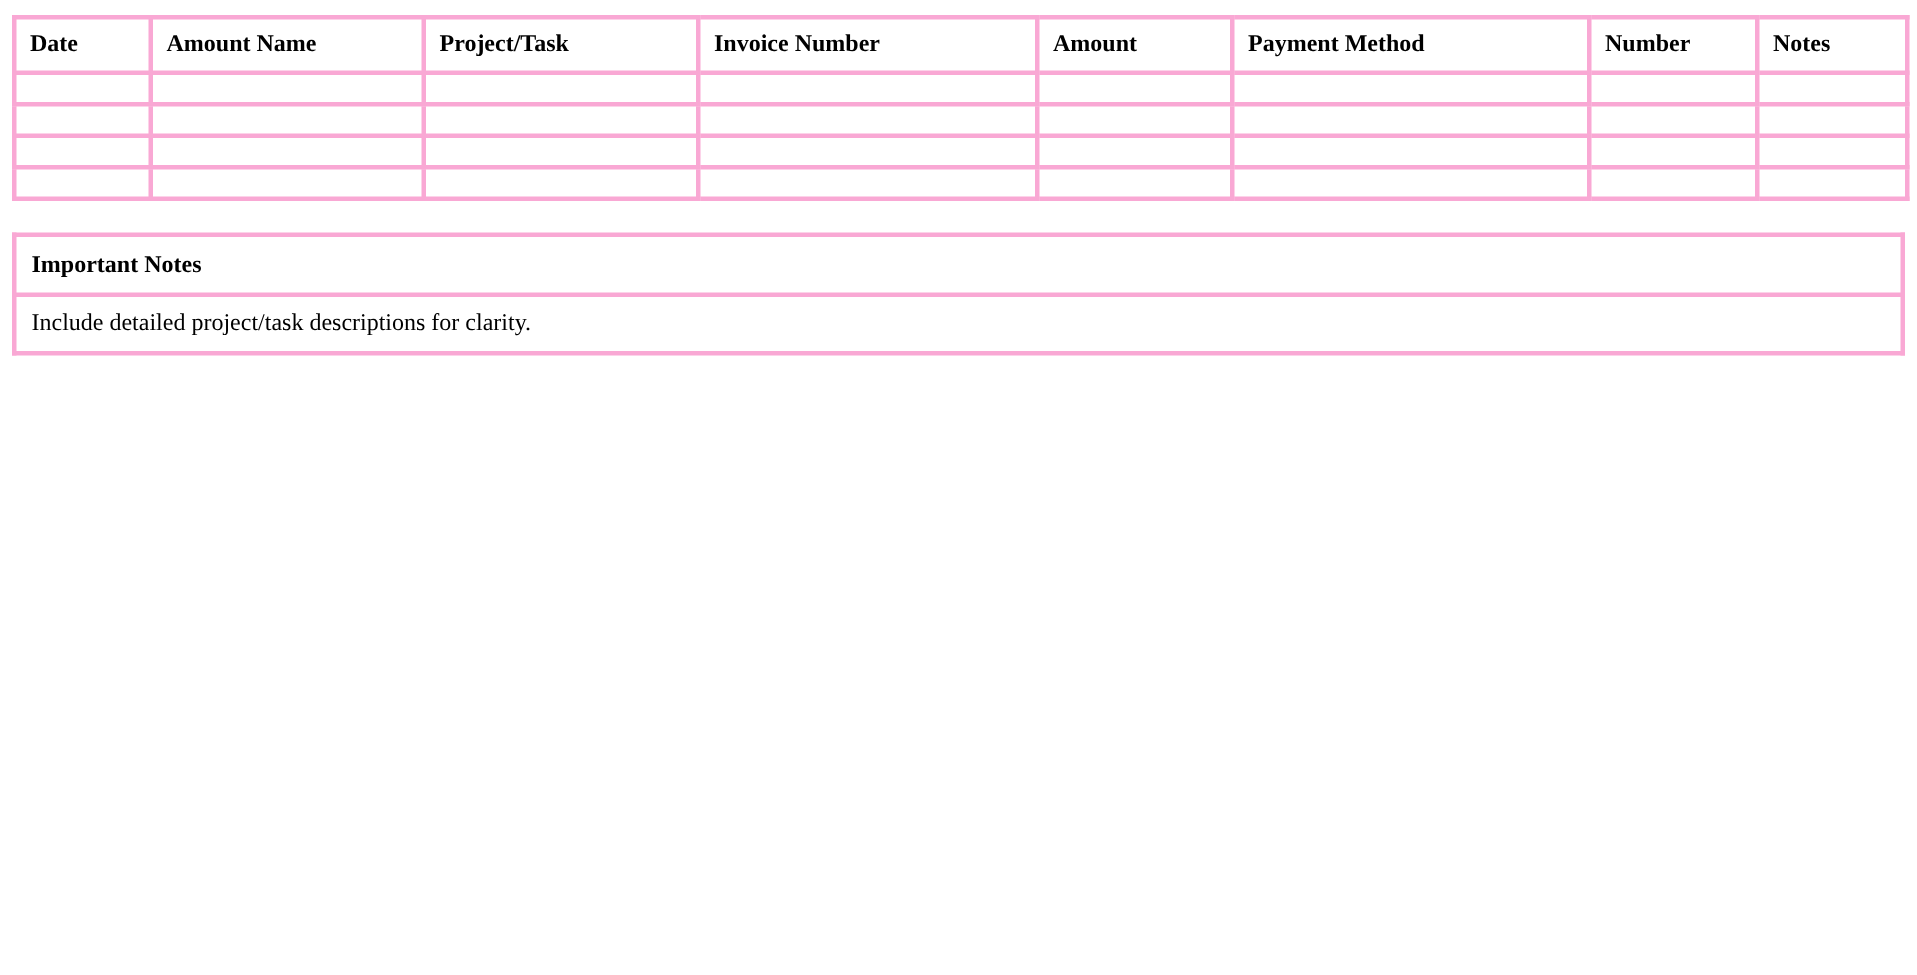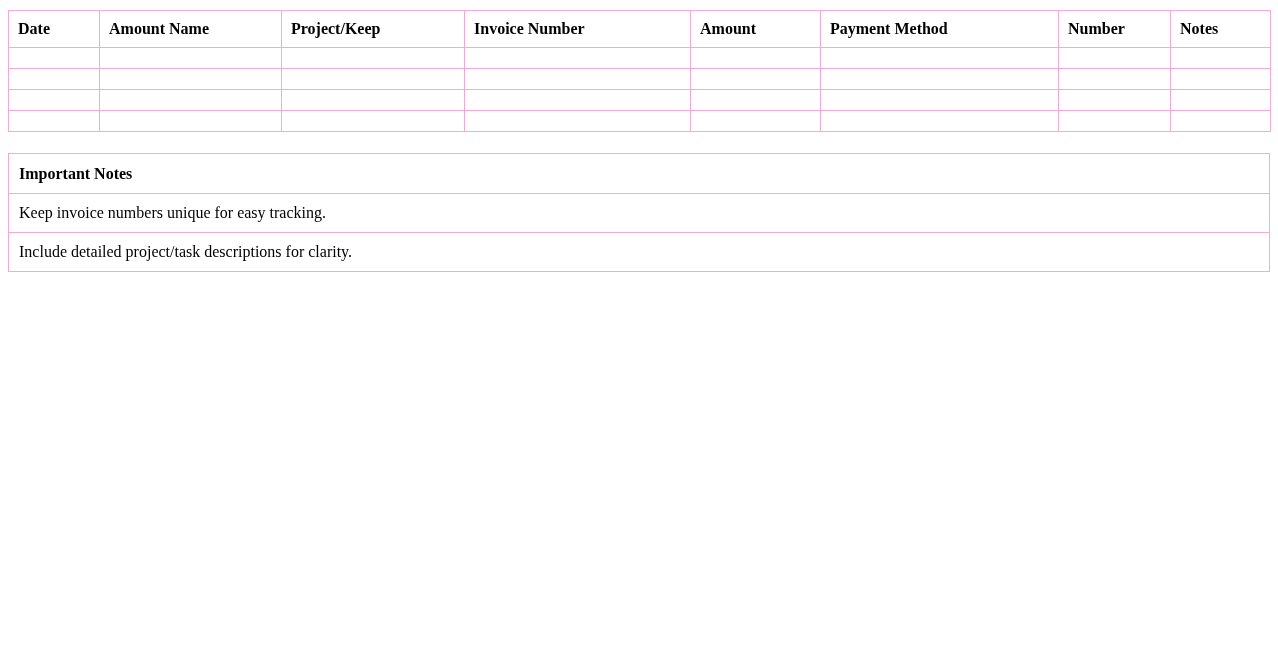--- a/index.html
+++ b/index.html
@@ -15,21 +15,21 @@
     box-sizing: border-box;
     padding: 10px 8px 0 8px;
     background: #ffffff;
   }
   table {
     border-collapse: collapse;
     table-layout: fixed;
     width: 1262px;
   }
   th, td {
-    border: 1px solid #f9a8d4;
+    border: 3px solid #f9a8d4;
     box-sizing: border-box;
     overflow: hidden;
     white-space: nowrap;
   }
   
   .invoice-table thead tr { height: 37px; }
   .invoice-table th {
     font-size: 16px;
     font-weight: bold;
     text-align: left;
@@ -76,21 +76,21 @@
         <col class="col-inv">
       <col class="col-amt">
         <col class="col-pay">
         <col class="col-status">
         <col class="col-notes">
     </colgroup>
     <thead>
       <tr>
         <th>Date</th>
         <th>Amount Name</th>
-        <th>Project/Keep</th>
+        <th>Project/Task</th>
         <th>Invoice Number</th>
         <th>Amount</th>
         <th>Payment Method</th>
         <th>Number</th>
         <th>Notes</th>
       </tr>
     </thead>
     <tbody>
       <tr>
         <td></td>
@@ -136,21 +136,18 @@
   </table>
 
   <table class="notes-table">
     <thead>
       <tr>
         <th>Important Notes</th>
       </tr>
     </thead>
     <tbody>
       <tr>
-        <td>Keep invoice numbers unique for easy tracking.</td>
-      </tr>
-      <tr>
         <td>Include detailed project/task descriptions for clarity.</td>
       </tr>
     </tbody>
   </table>
 
 </div>
 
 </body></html>

